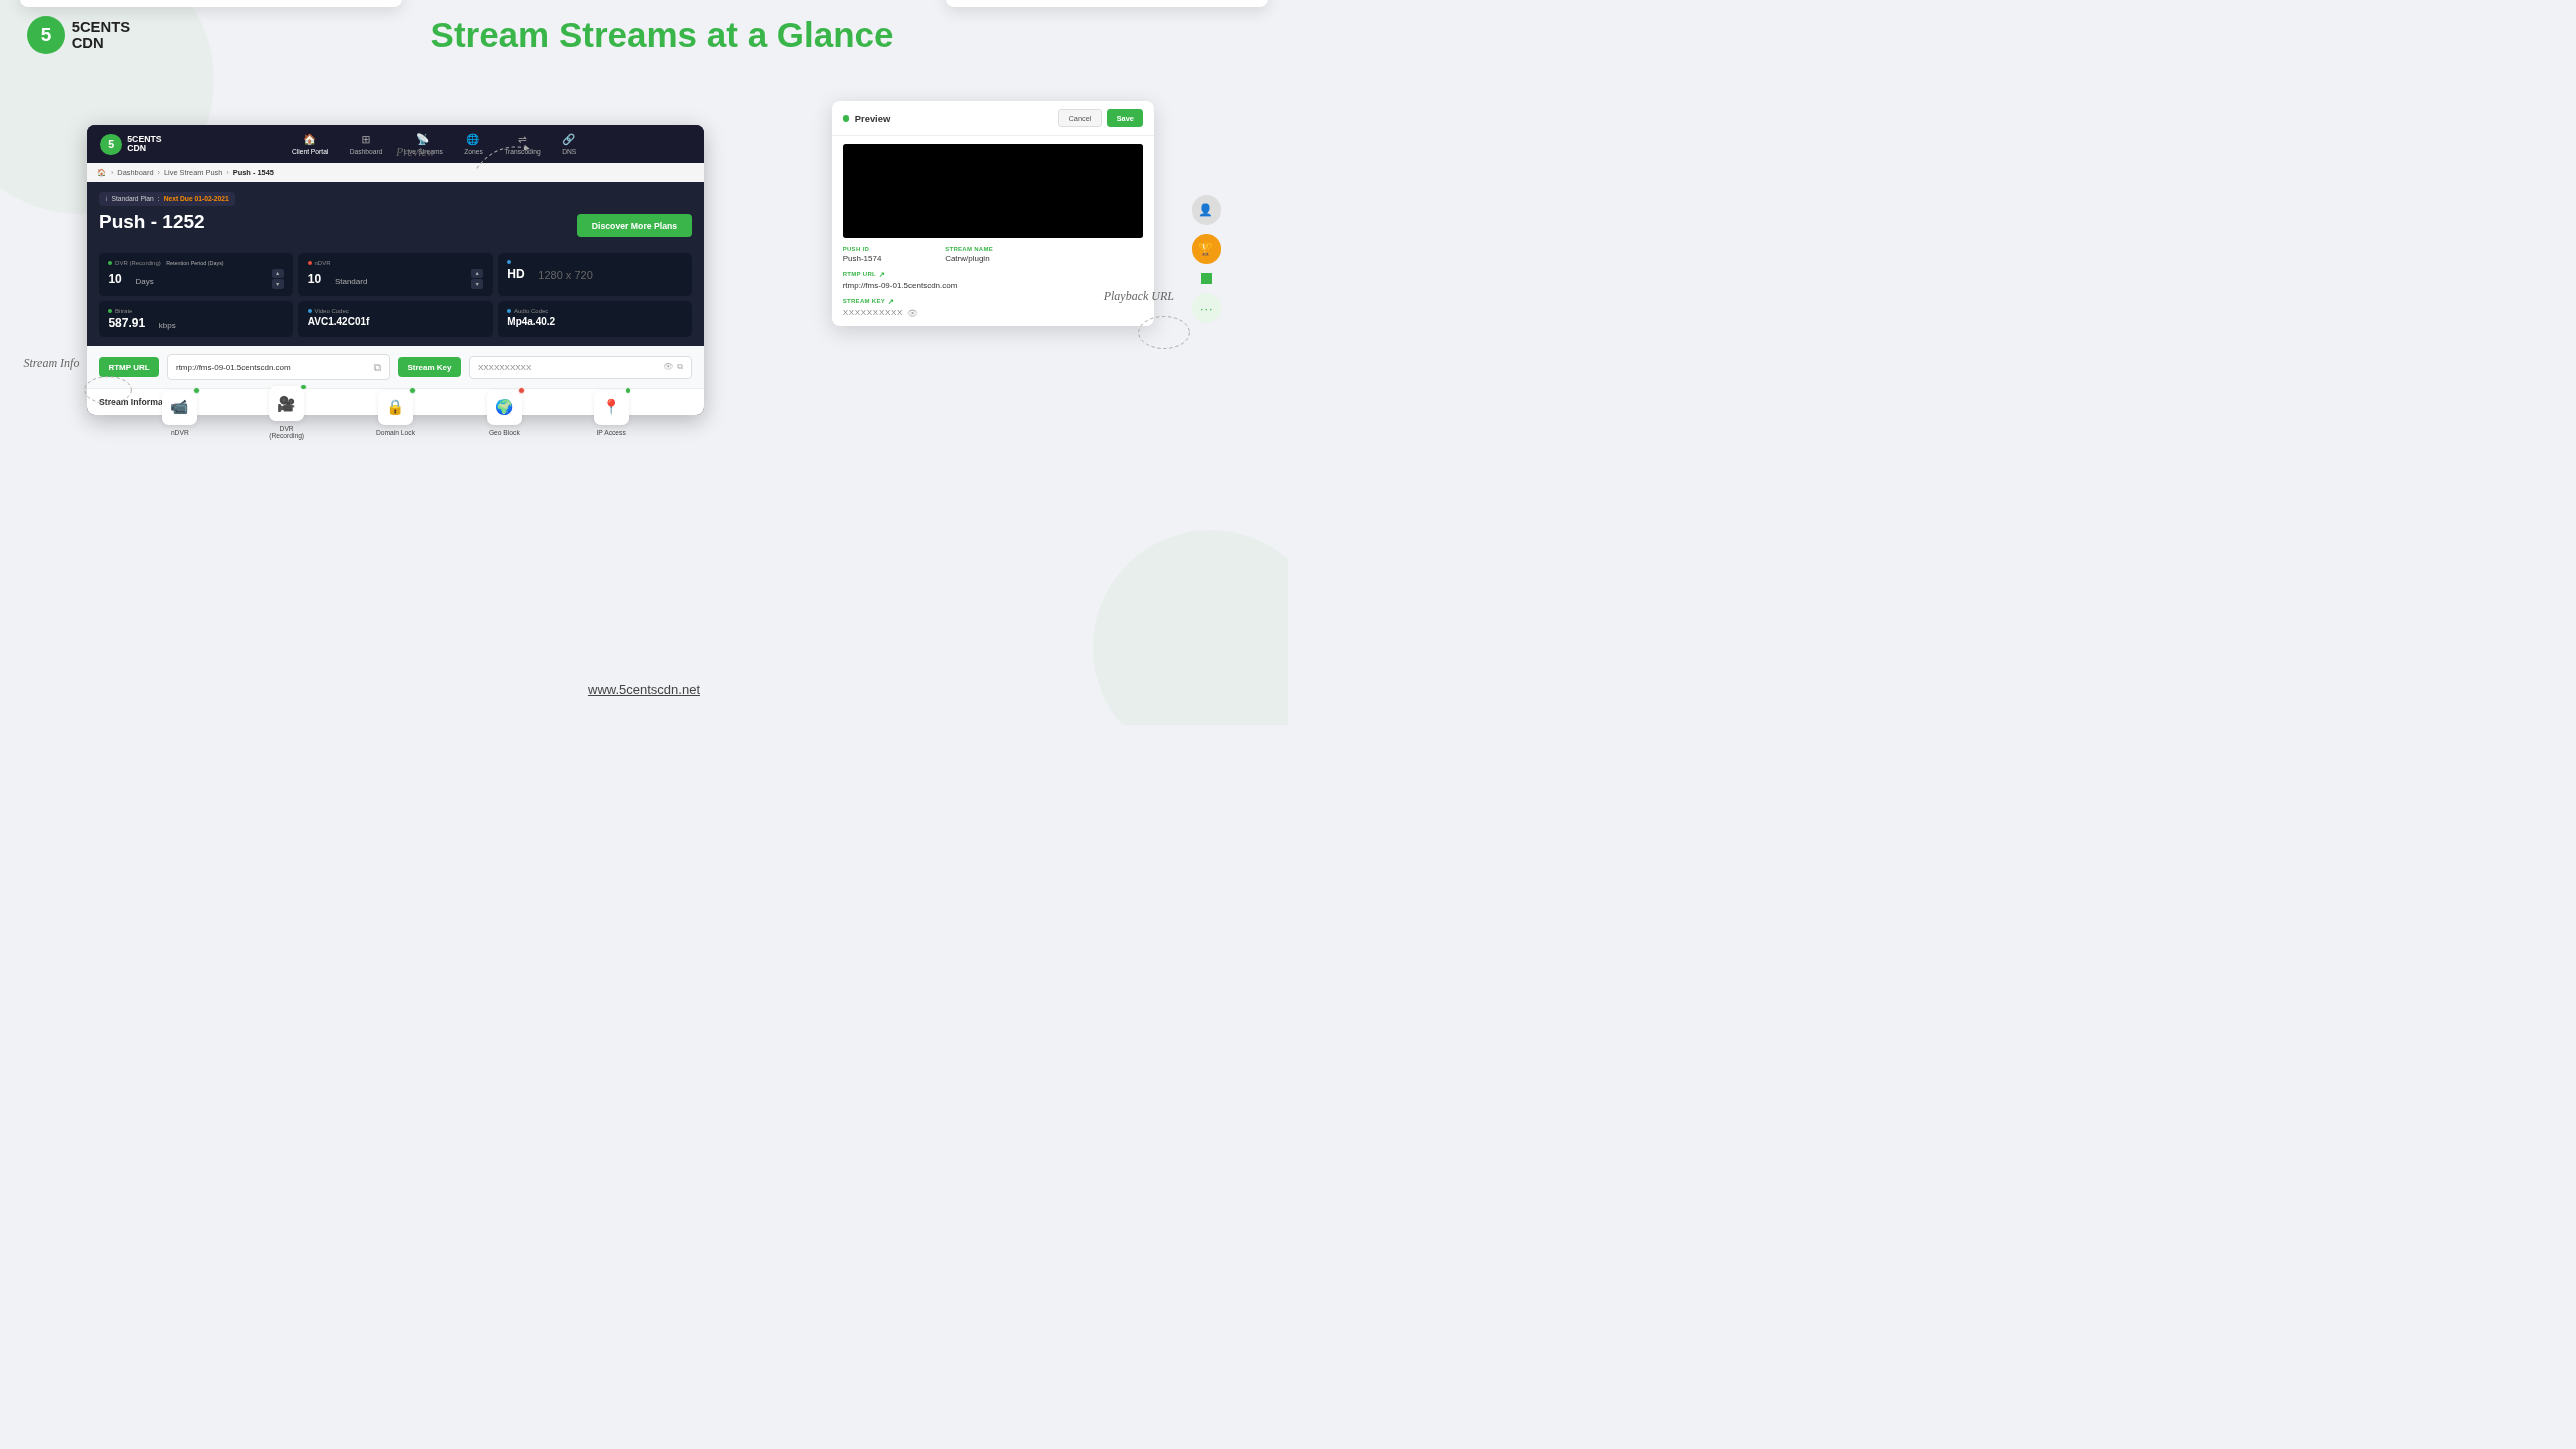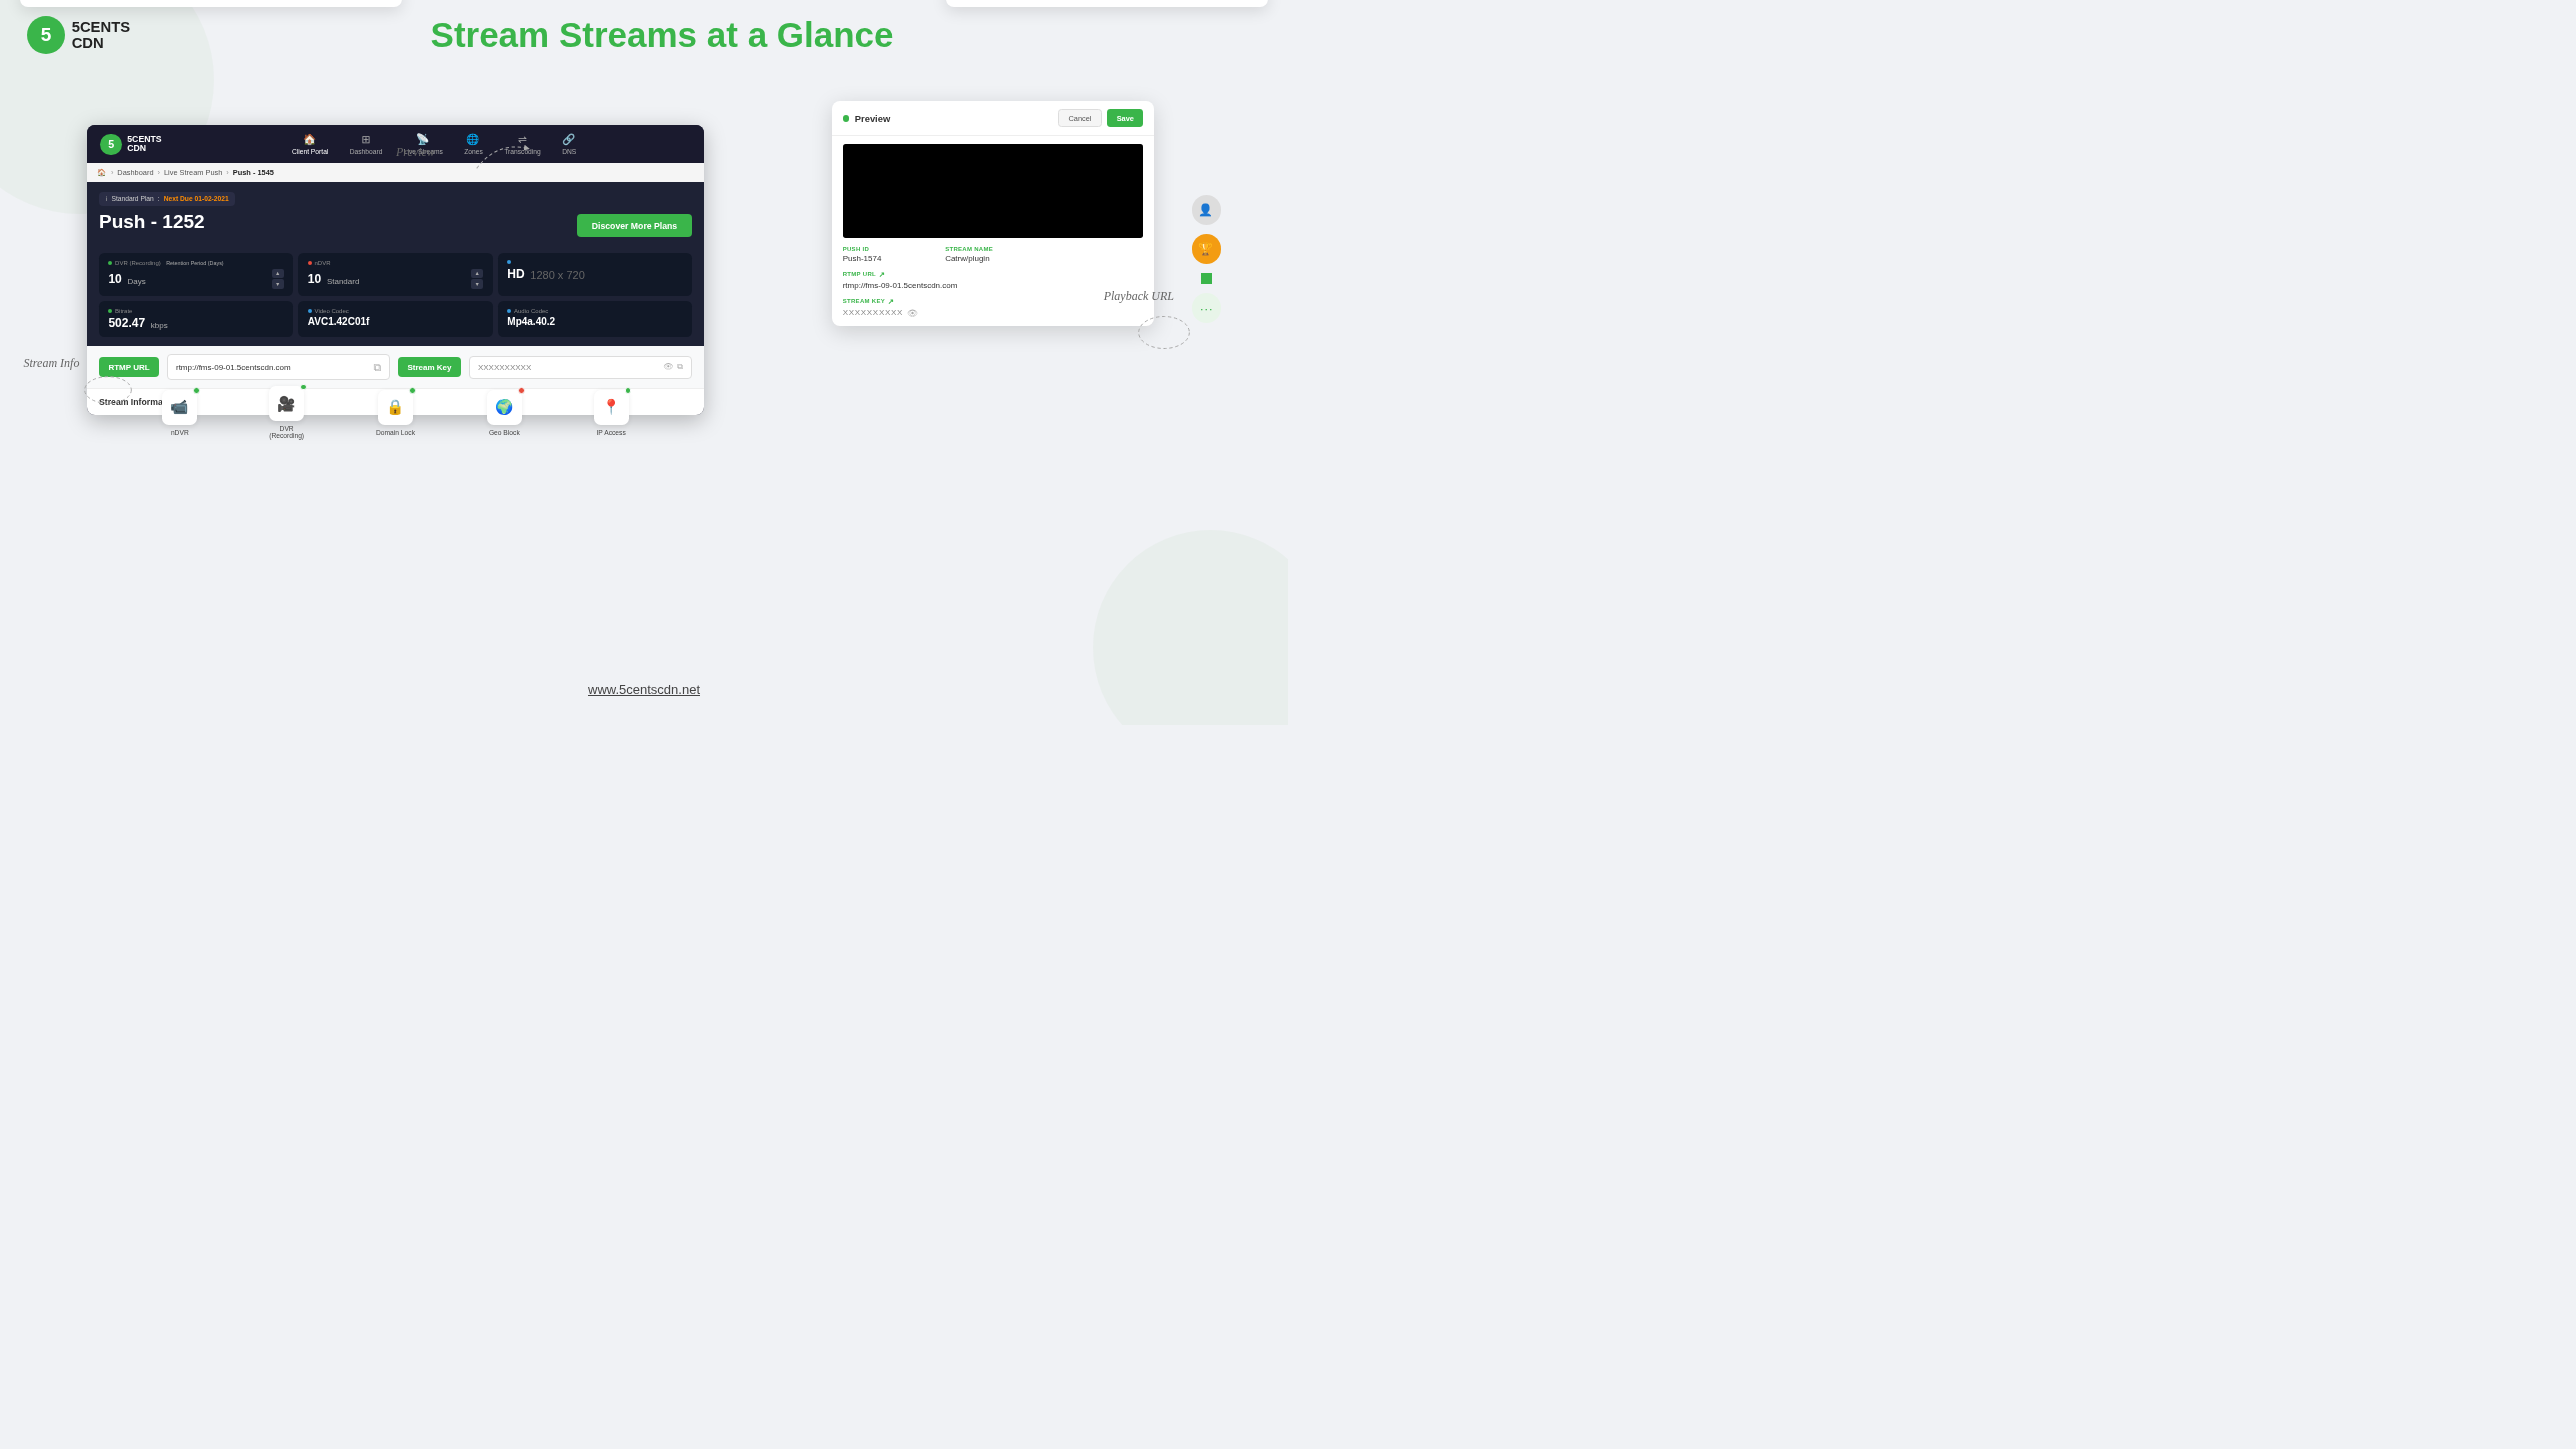--- a/index.html
+++ b/index.html
@@ -244,21 +244,21 @@
       color: #aaa;
       font-size: 5.4px;
       cursor: pointer;
       display: flex;
       align-items: center;
       justify-content: center;
     }
     .stat-row {
       display: flex;
       align-items: flex-end;
-      gap: 3px;
+      gap: 11px;
     }
 
     
     .url-bar {
       background: #f8f9fa;
       padding: 8px 12px;
       display: flex;
       align-items: center;
       gap: 8px;
     }
@@ -648,21 +648,21 @@
           <span class="stat-unit" style="font-size:11px; color:#666;">1280 x 720</span>
         </div>
       </div>
 
       <div class="stat-card">
         <div class="stat-label">
           <span class="dot"></span>
           <span>Bitrate</span>
         </div>
         <div class="stat-row">
-          <span class="stat-value">502.47</span>
+          <span class="stat-value">587.91</span>
           <span class="stat-unit">kbps</span>
         </div>
       </div>
 
       <div class="stat-card">
         <div class="stat-label">
           <span class="dot dot-blue"></span>
           <span>Video Codec</span>
         </div>
         <div class="stat-value" style="font-size:10px;">AVC1.42C01f</div>

